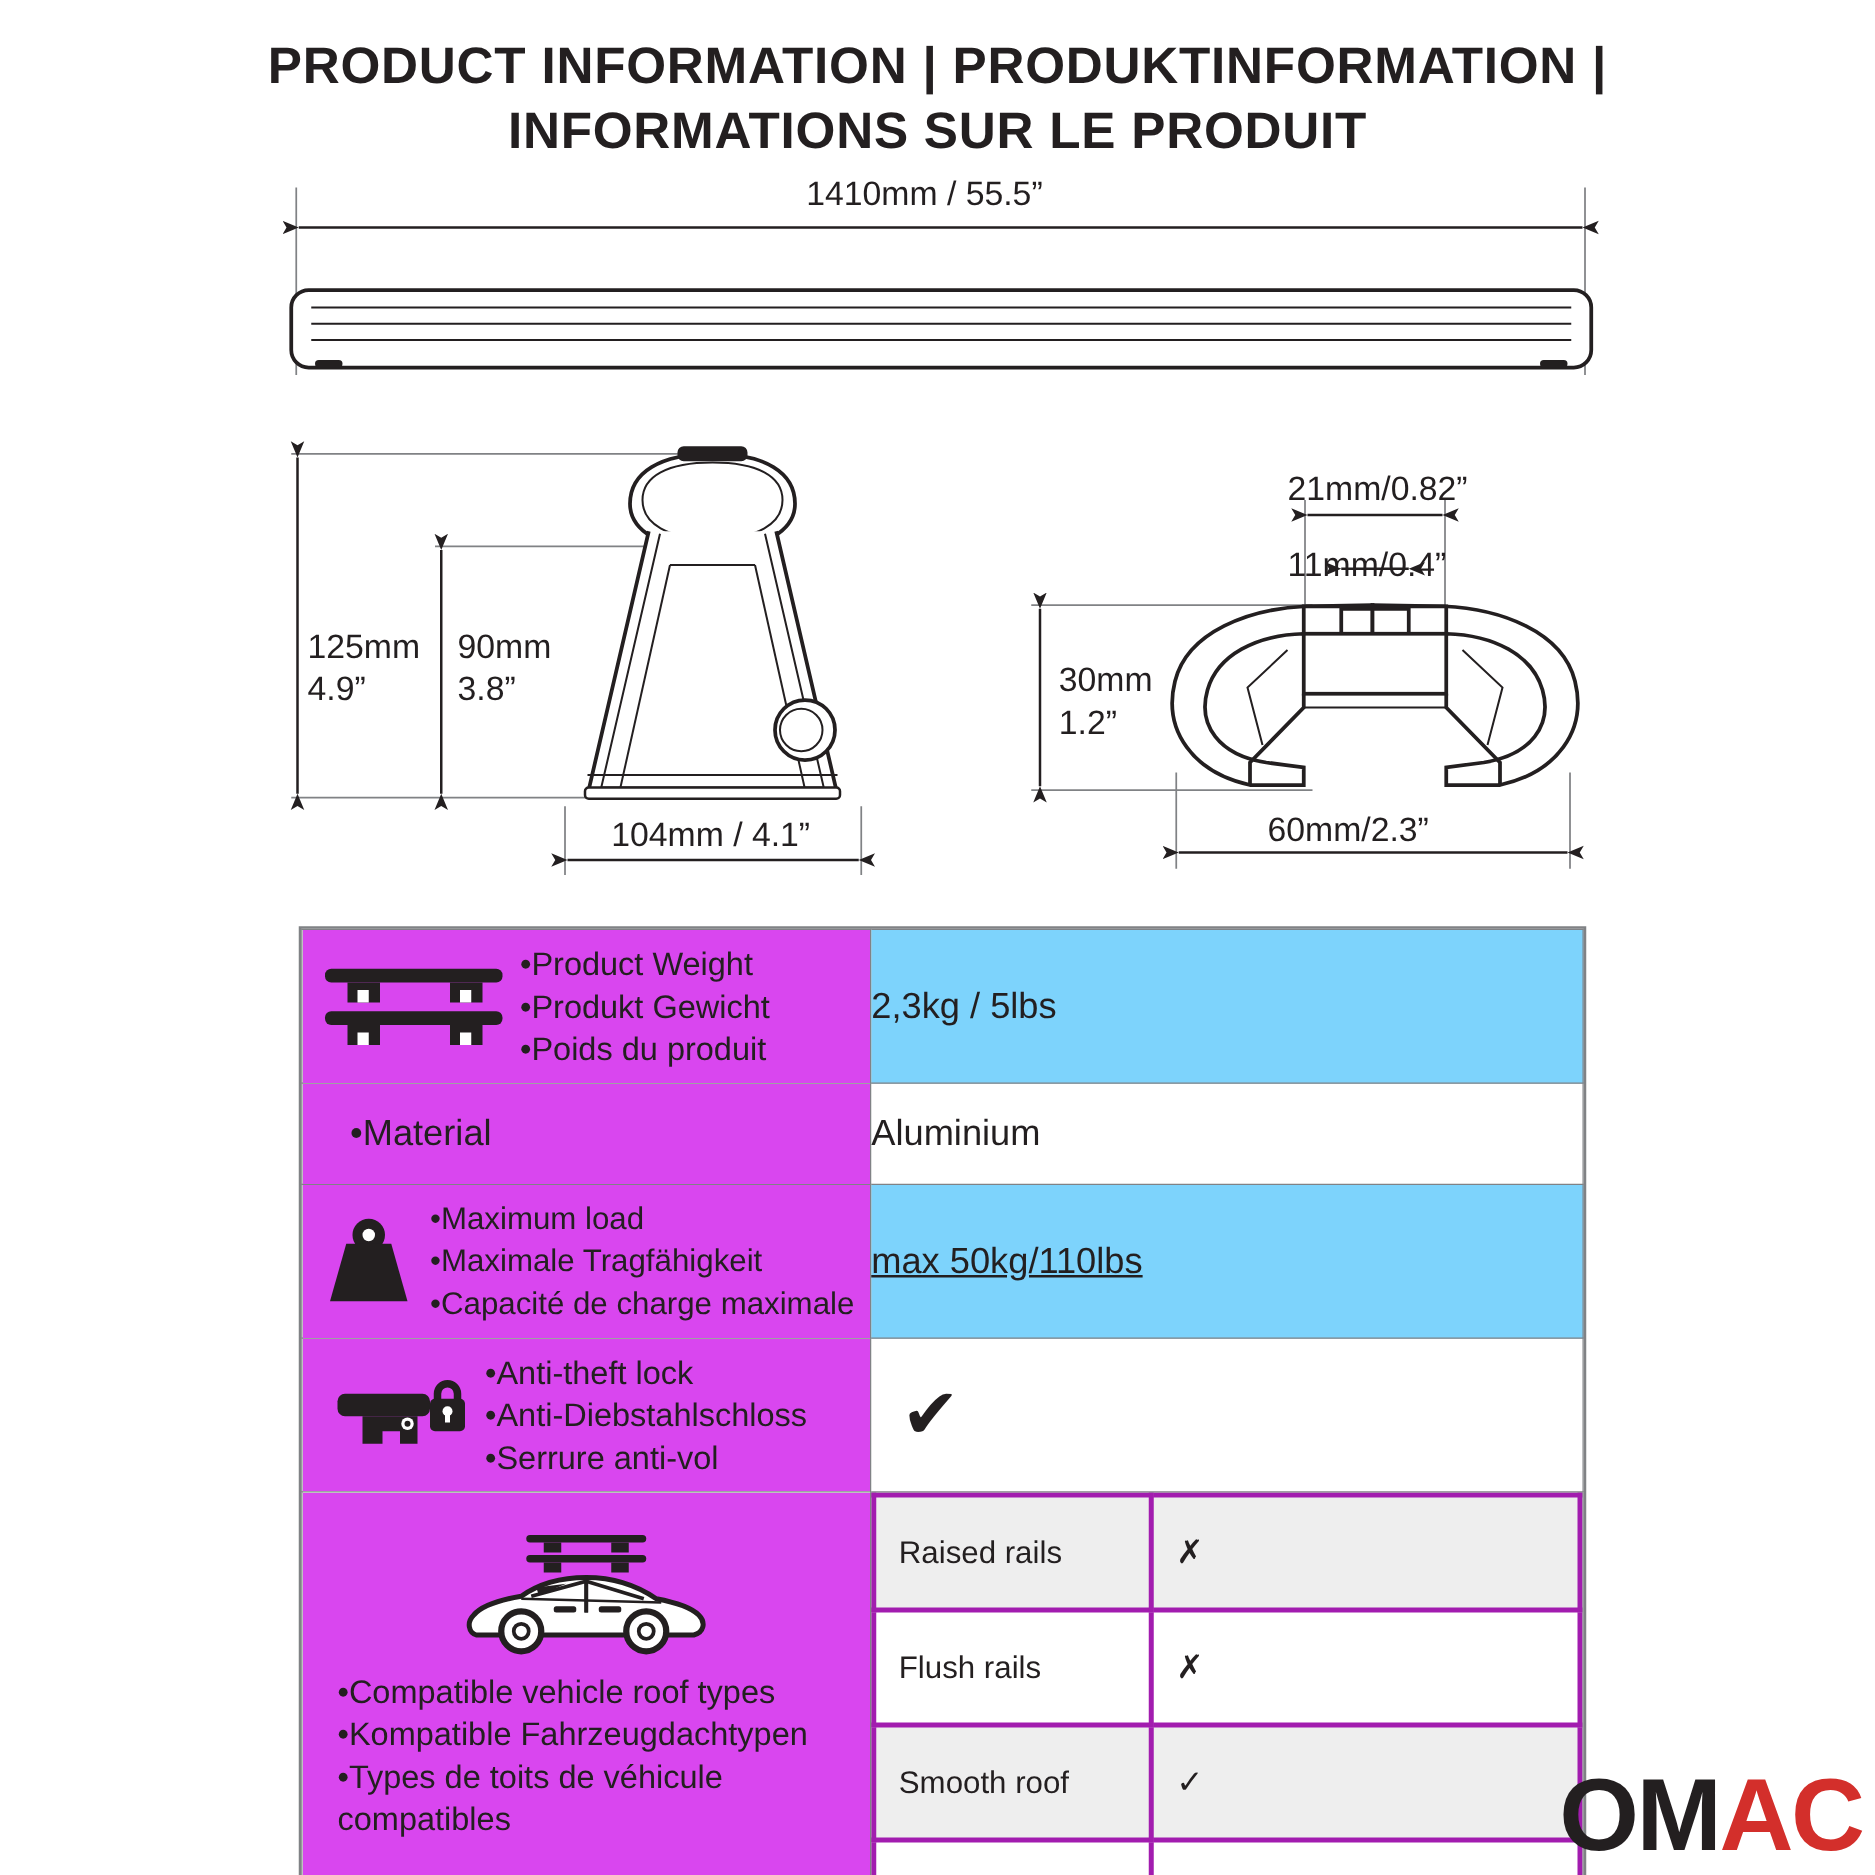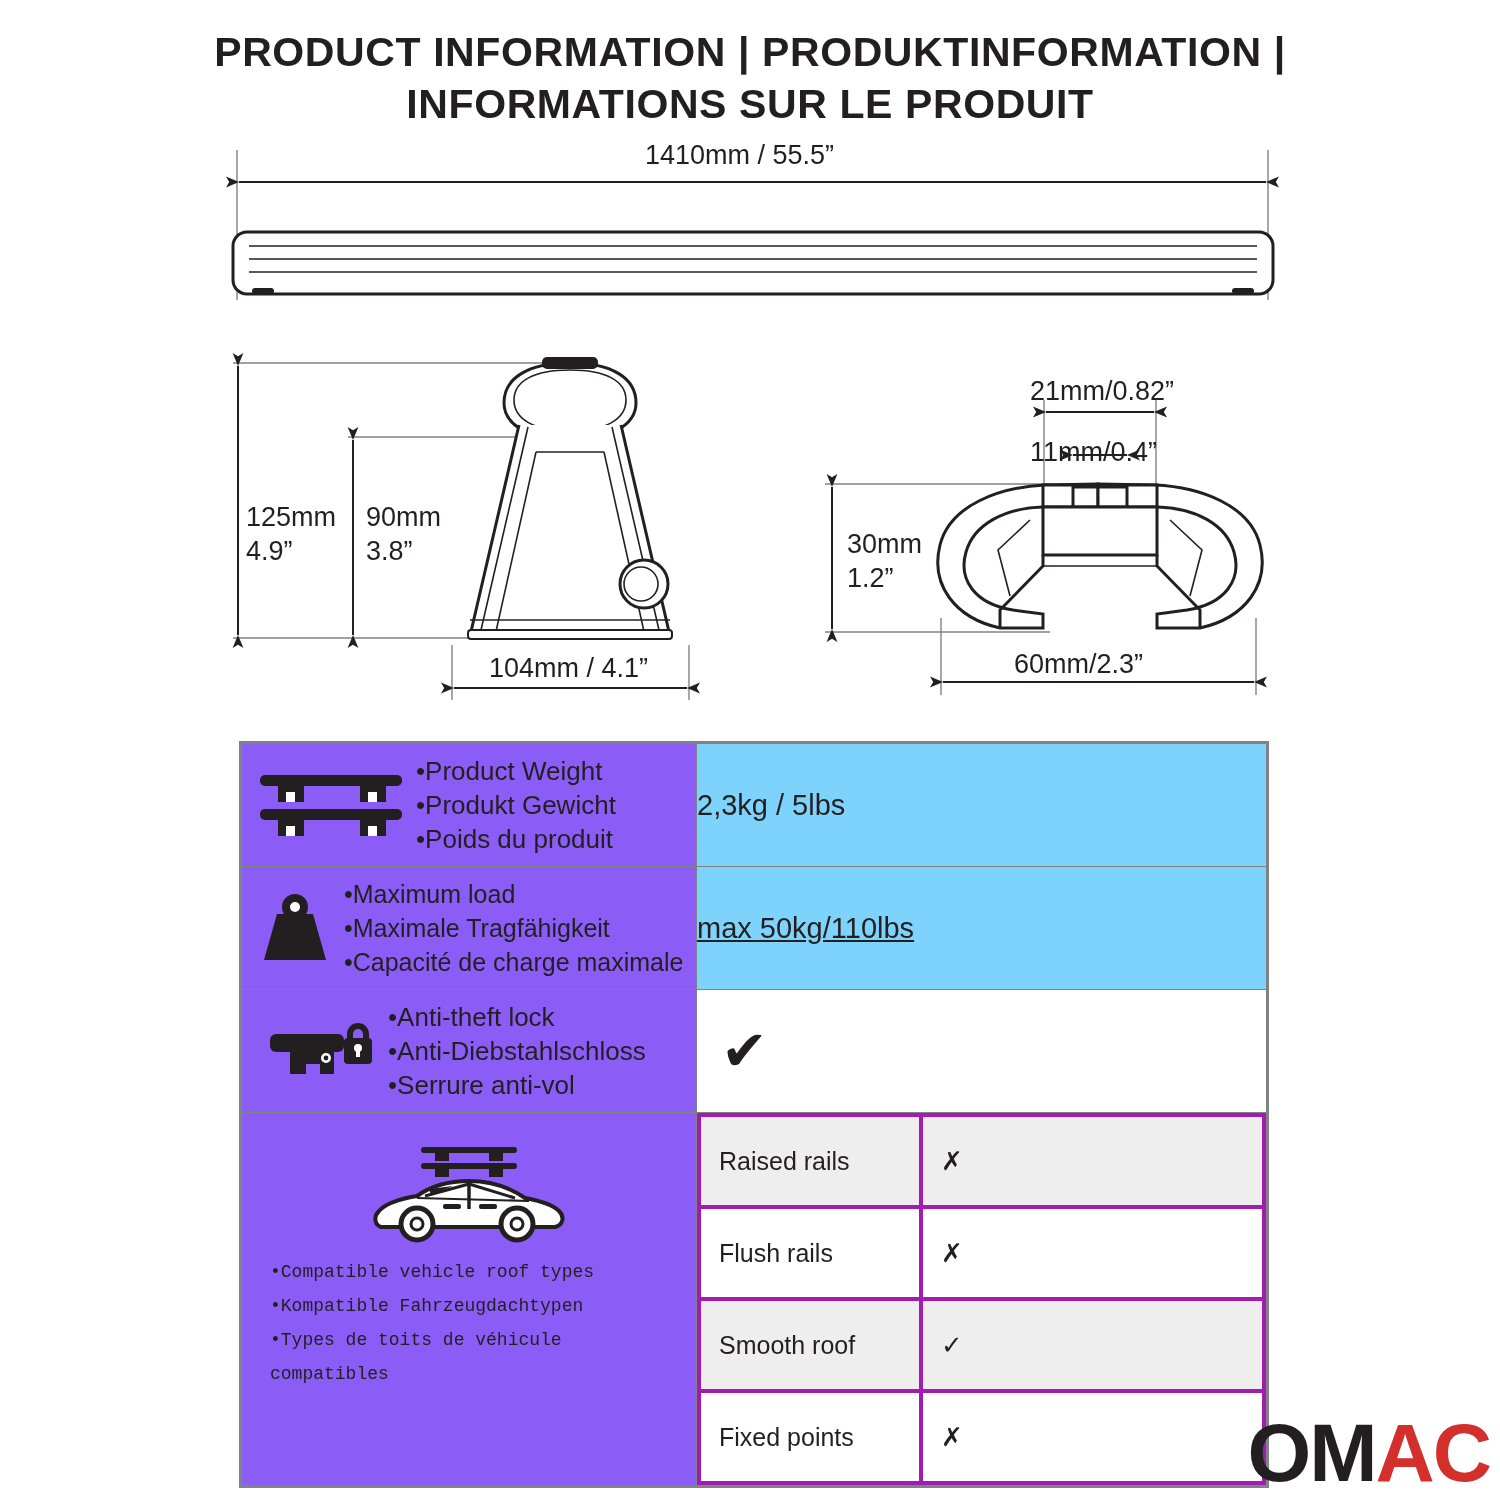--- a/index.html
+++ b/index.html
@@ -70,21 +70,21 @@
     width: 100%;
     table-layout: fixed;
   }
   .spec-table td {
     border: 1px solid #808285;
     vertical-align: middle;
     padding: 0;
   }
   .cell-label {
     width: 454px;
-    background: #8b5cf6;
+    background: #d946ef;
     position: relative;
   }
   .cell-value {
     background: #7dd3fc;
     padding-left: 26px;
     font-family: "Liberation Sans", sans-serif;
     font-size: 29px;
     color: #231f20;
   }
   .cell-value.plain { background: #ffffff; }
@@ -310,20 +310,28 @@
             <span class="label-lines">
               <div>•Product Weight</div>
               <div>•Produkt Gewicht</div>
               <div>•Poids du produit</div>
             </span>
           </div>
         </td>
         <td class="cell-value" style="height:94px;">2,3kg / 5lbs</td>
       </tr>
 
+      <tr>
+        <td class="cell-label">
+          <div class="label-inner" style="padding-left:38px;">
+            <span class="label-lines" style="font-size:29px;">•Material</span>
+          </div>
+        </td>
+        <td class="cell-value plain" style="height:66px;">Aluminium</td>
+      </tr>
 
       <tr>
         <td class="cell-label">
           <div class="label-inner">
             <span class="icon-box">
               <svg width="78" height="72" viewBox="0 0 78 72" xmlns="http://www.w3.org/2000/svg">
                 <circle cx="39" cy="15" r="13" fill="#231f20"></circle>
                 <circle cx="39" cy="15" r="5" fill="#ffffff"></circle>
                 <path d="M21,22 L57,22 L70,68 L8,68 Z" fill="#231f20"></path>
               </svg>
@@ -390,21 +398,21 @@
                 <path d="M60,48 L84,45 L62,54 Z" fill="#231f20"></path>
                 <rect x="74" y="63" width="18" height="5" rx="2" fill="#231f20"></rect>
                 <rect x="110" y="63" width="18" height="5" rx="2" fill="#231f20"></rect>
 
                 <circle cx="48" cy="83" r="16" fill="#ffffff" stroke="#231f20" stroke-width="5"></circle>
                 <circle cx="48" cy="83" r="6" fill="#ffffff" stroke="#231f20" stroke-width="3"></circle>
                 <circle cx="148" cy="83" r="16" fill="#ffffff" stroke="#231f20" stroke-width="5"></circle>
                 <circle cx="148" cy="83" r="6" fill="#ffffff" stroke="#231f20" stroke-width="3"></circle>
               </svg>
             </span>
-            <span class="label-lines wrap" style="align-self:flex-start; padding-left:18px; font-size:18px;font-family:Liberation Mono, monospace;">
+            <span class="label-lines wrap" style="align-self:flex-start; padding-left:18px; font-size:26px;">
               <div>•Compatible vehicle roof types</div>
               <div>•Kompatible Fahrzeugdachtypen</div>
               <div>•Types de toits de véhicule</div>
               <div>compatibles</div>
             </span>
           </div>
         </td>
         <td style="padding:0;">
           <table class="subtable">
             <tbody>

